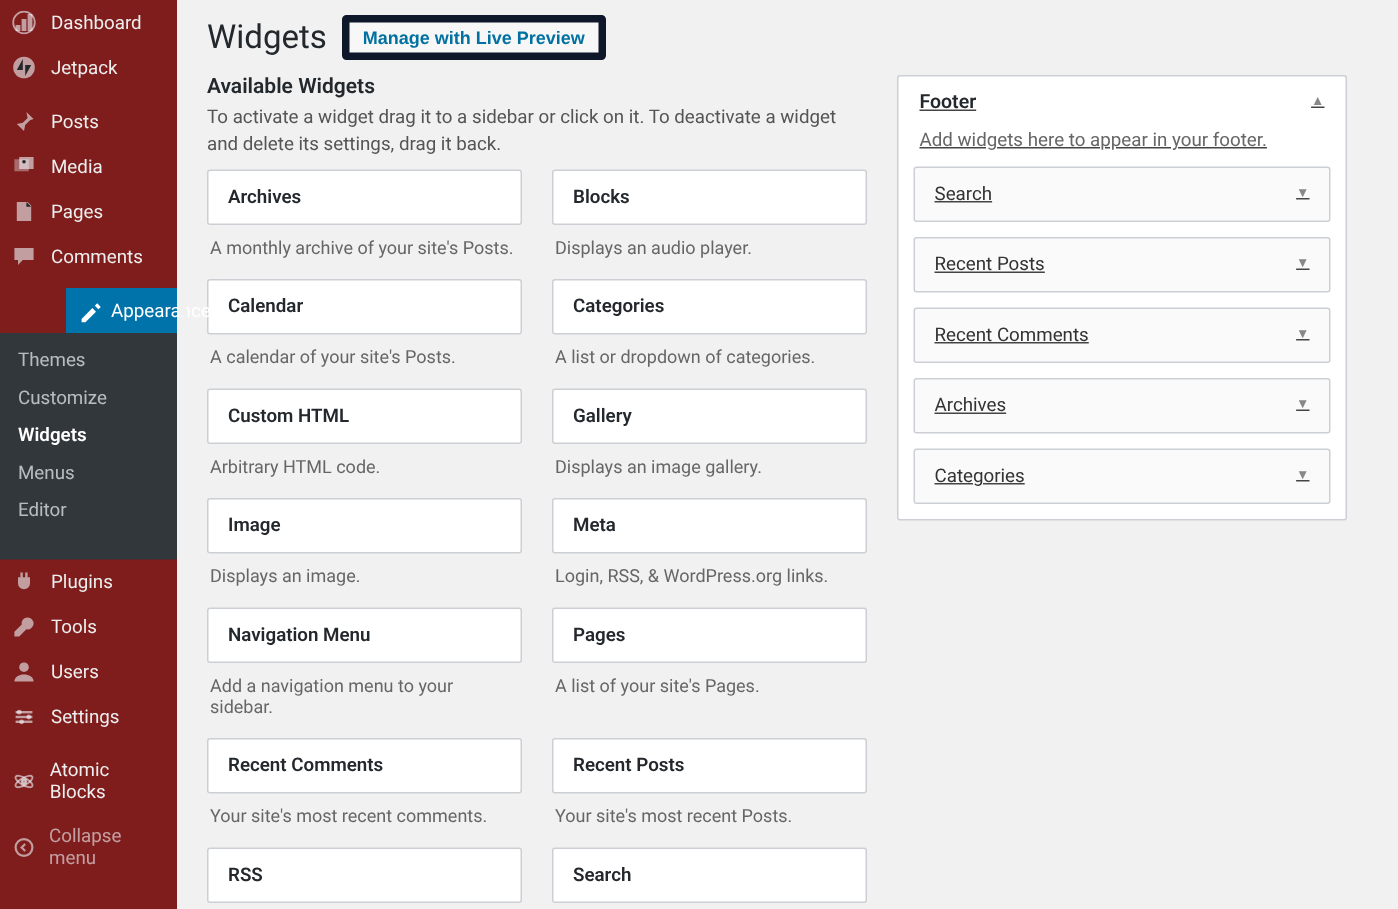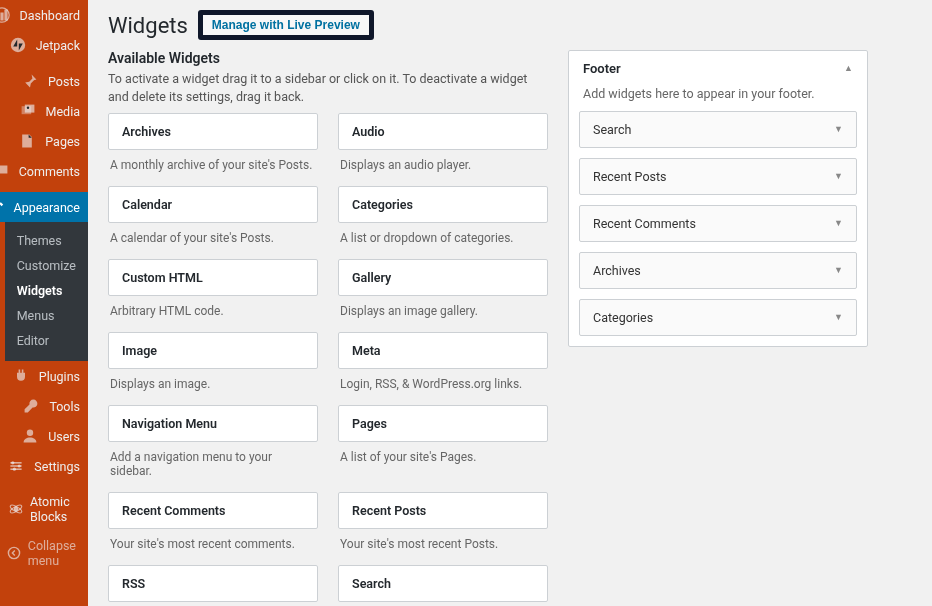--- a/index.html
+++ b/index.html
@@ -8,59 +8,58 @@
   font-size: 13px;
   color: #444;
   background: #f1f1f1;
   width: 932px;
   height: 606px;
   overflow: hidden;
   display: flex;
 }
 
 .sidebar {
-  width: 88px;
-  background: #c2410c;
+  width: 118px;
+  background: #7f1d1d;
   color: #eee;
   display: flex;
   flex-direction: column;
   font-size: 12.5px;
   flex-shrink: 0;
-  align-items: flex-end;
 }
 .side-item {
   display: flex;
   align-items: center;
   padding: 7px 8px 7px 8px;
   color: #eee;
   cursor: pointer;
   position: relative;
 }
 .side-item .ic { width: 20px; text-align: center; color: rgba(240,245,250,.6); margin-right:6px; font-size:14px; }
 .side-item.active { background:#0073aa; color:#fff;margin-left:44px; }
 .side-item.active .ic { color:#fff; }
 .side-item.active::after{
   content:""; position:absolute; right:-6px; top:50%; margin-top:-6px;
   border:6px solid transparent; border-right-color:#f1f1f1;
 }
-.side-sub { background:#32373c; padding:6px 0 8px 0; }
+.side-sub { background:#32373c; padding:6px 0 20px 0; }
 .side-sub .sub-item { padding:5px 12px; color:rgba(240,245,250,.7); cursor:pointer; font-size:12.5px;}
 .side-sub .sub-item.current { color:#fff; font-weight:600;}
 .collapse-item { color:rgba(240,245,250,.6);}
 
 .main { flex:1; padding:10px 20px 0 20px; overflow:auto; }
 .page-head { display:flex; align-items:center; gap:10px; margin-bottom:10px;}
 .page-title { font-size:22px; font-weight:400; color:#23282d;}
 .live-btn {
   background:#f7f7f7; border:5px solid #0f172a; color:#0071a1;
   font-size:12px; padding:3px 9px; border-radius:3px; cursor:pointer; font-weight:600;
 }
 .columns { display:flex; gap:20px; align-items:flex-start;}
 .col-left { width:440px; }
-.col-right { flex:1; max-width:300px;}
+.col-right { flex:1; max-width:300px;text-decoration:underline;}
 .section-title { font-size:14px; font-weight:600; color:#23282d; margin-bottom:4px;}
 .section-desc  { font-size:12.5px; color:#555; margin-bottom:8px; line-height:1.4;}
 .widgets-grid { display:grid; grid-template-columns:1fr 1fr; gap:0 20px;}
 .wbox {
   background:#fff; border:1px solid #ccd0d4; padding:10px 13px;
   font-size:12.5px; font-weight:600; color:#23282d; cursor:move;
   border-radius:2px;
 }
 .wdesc { font-size:12px; color:#666; padding:8px 2px 14px 2px;}
 .widget-cell { display:flex; flex-direction:column; }
@@ -227,21 +226,21 @@
 
     <div class="col-left">
       <div class="section-title">Available Widgets</div>
       <div class="section-desc">To activate a widget drag it to a sidebar or click on it. To deactivate a widget and delete its settings, drag it back.</div>
       <div class="widgets-grid" id="widgets-grid">
           <div class="widget-cell">
             <div class="wbox">Archives</div>
             <div class="wdesc">A monthly archive of your site's Posts.</div>
           </div>
           <div class="widget-cell">
-            <div class="wbox">Audio</div>
+            <div class="wbox">Blocks</div>
             <div class="wdesc">Displays an audio player.</div>
           </div>
           <div class="widget-cell">
             <div class="wbox">Calendar</div>
             <div class="wdesc">A calendar of your site's Posts.</div>
           </div>
           <div class="widget-cell">
             <div class="wbox">Categories</div>
             <div class="wdesc">A list or dropdown of categories.</div>
           </div>

